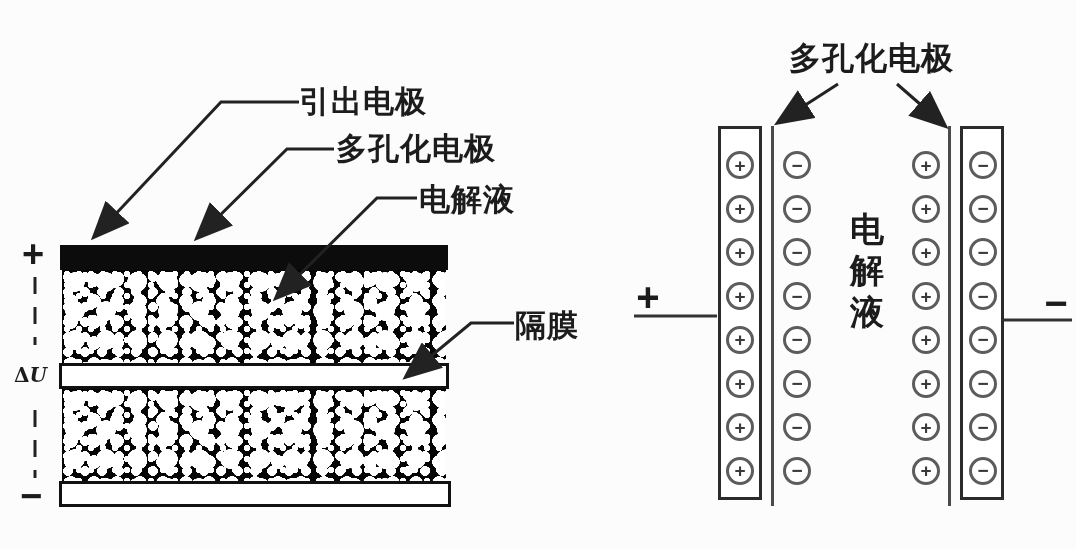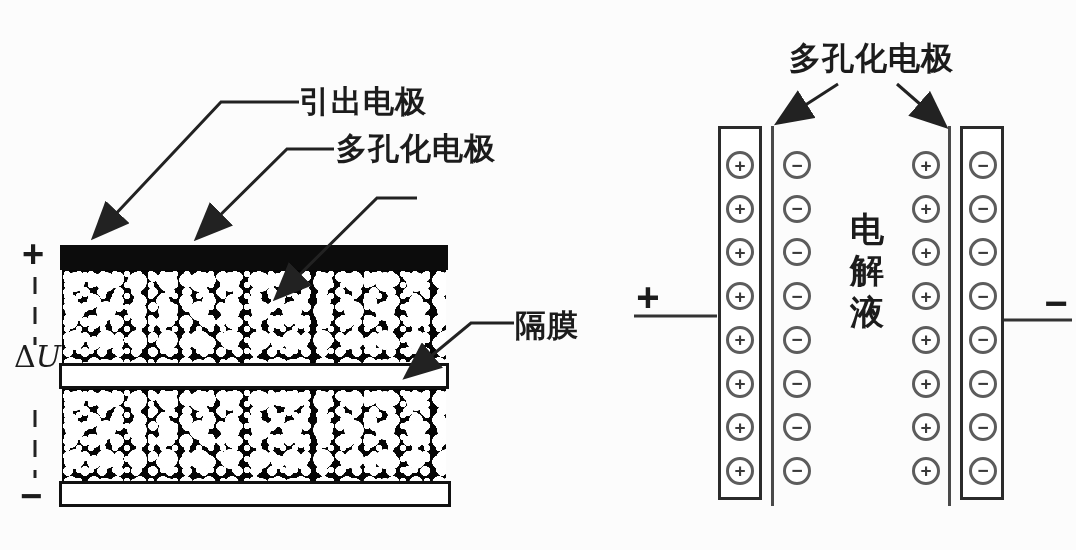--- a/index.html
+++ b/index.html
@@ -27,22 +27,22 @@
   .plate{
     position:absolute;background:#fff;border:3px solid #111;box-sizing:border-box;
   }
   .plate.separator{left:59px;top:363px;width:390px;height:26px;}
   .plate.bottom{left:59px;top:481px;width:392px;height:26px;}
   .sign{
     position:absolute;transform:translate(-50%,-50%);font-weight:600;
     font-size:38px;line-height:1;color:#1c1c1c;
   }
   .delta-u{
-    position:absolute;left:14px;top:342px;font-size:30px;line-height:1;
-    font-family:"DejaVu Serif","Liberation Serif",serif;color:#1c1c1c;white-space:nowrap;
+    position:absolute;left:14px;top:365px;font-size:20px;line-height:1;
+    font-family:"DejaVu Serif","Liberation Serif",serif;color:#1c1c1c;white-space:nowrap;font-weight:bold;
   }
   .delta-u em{font-style:italic;}
   
   .rd-title{
     position:absolute;left:789px;top:42px;font-weight:700;font-size:32px;
     line-height:1;letter-spacing:1px;white-space:nowrap;color:#1c1c1c;
   }
   .electrode{
     position:absolute;top:126px;width:44px;height:374px;background:#fff;
     border:3px solid #2b2b2b;box-sizing:border-box;
@@ -81,20 +81,21 @@
   <div class="plate separator"></div>
   <div class="porous p2"></div>
   <div class="plate bottom"></div>
 
   <div class="sign" style="left:33px;top:254px;">+</div>
   <div class="delta-u"><span>Δ</span><em>U</em></div>
   <div class="sign" style="left:31px;top:496px;">−</div>
 
   <div class="cn-label" style="left:299px;top:86px;">引出电极</div>
   <div class="cn-label" style="left:336px;top:133px;">多孔化电极</div>
+  <div class="cn-label" style="left:419px;top:184px;">电解液</div>
   <div class="cn-label" style="left:515px;top:310px;">隔膜</div>
 
   <div class="rd-title">多孔化电极</div>
 
   <div class="electrode left"></div>
   <div class="electrode right"></div>
   <div class="vline left"></div>
   <div class="vline right"></div>
 
   <div class="ion-col c0">

